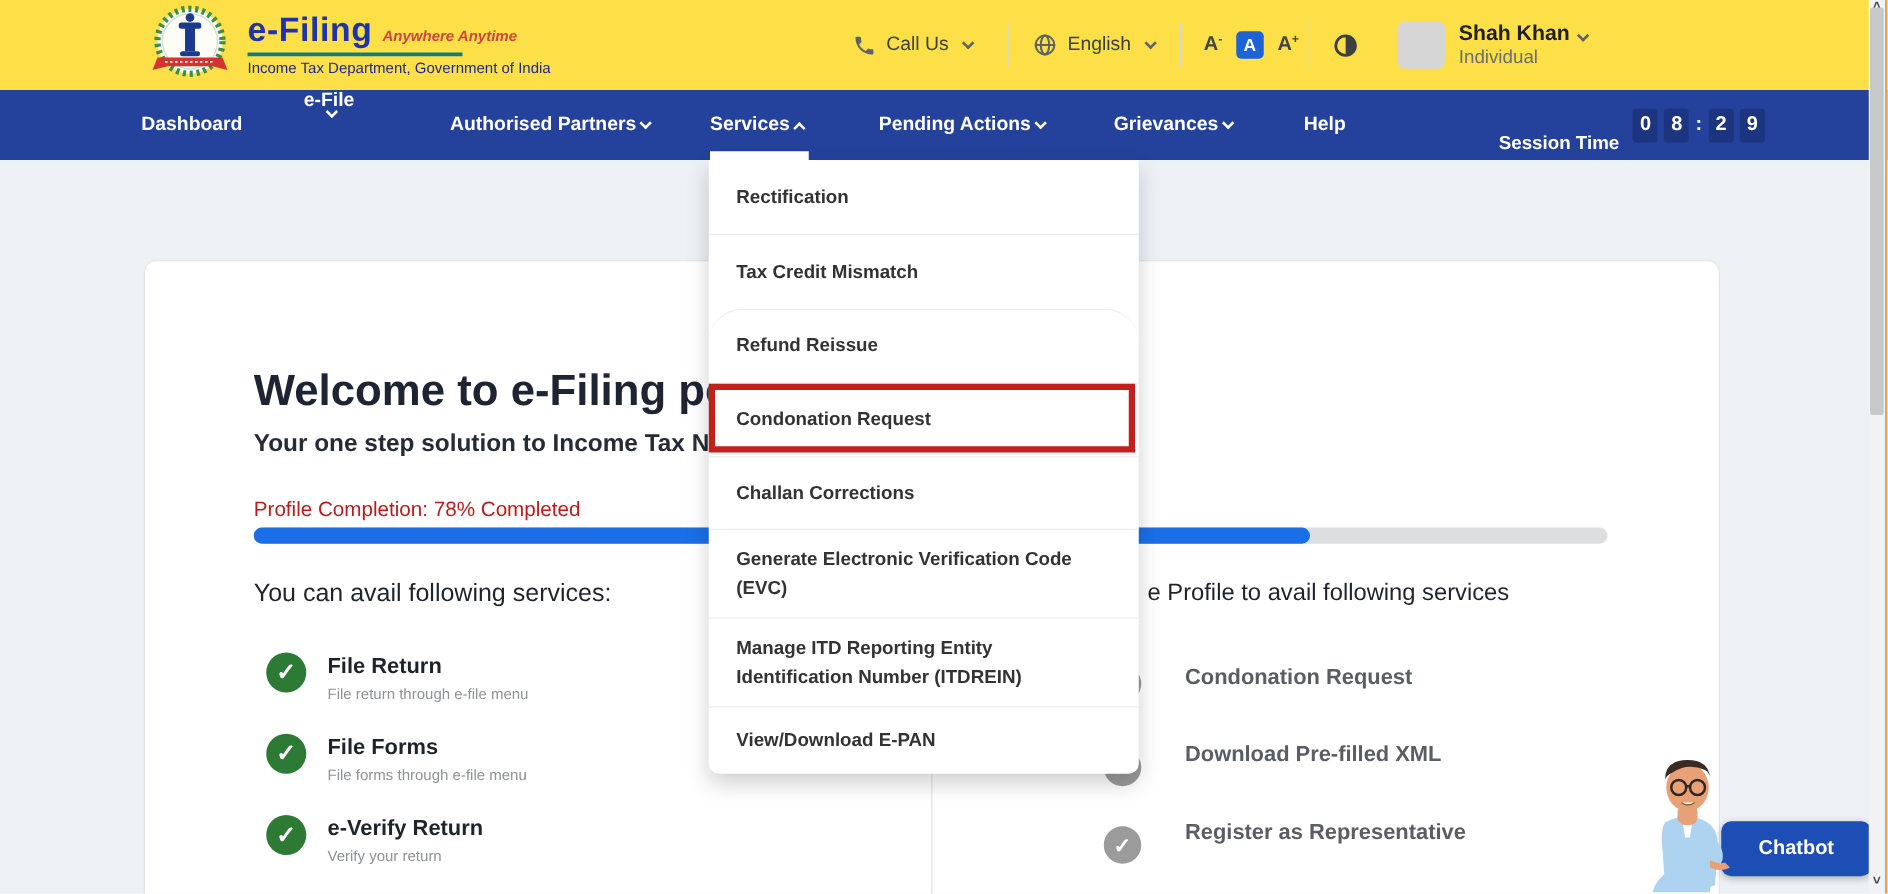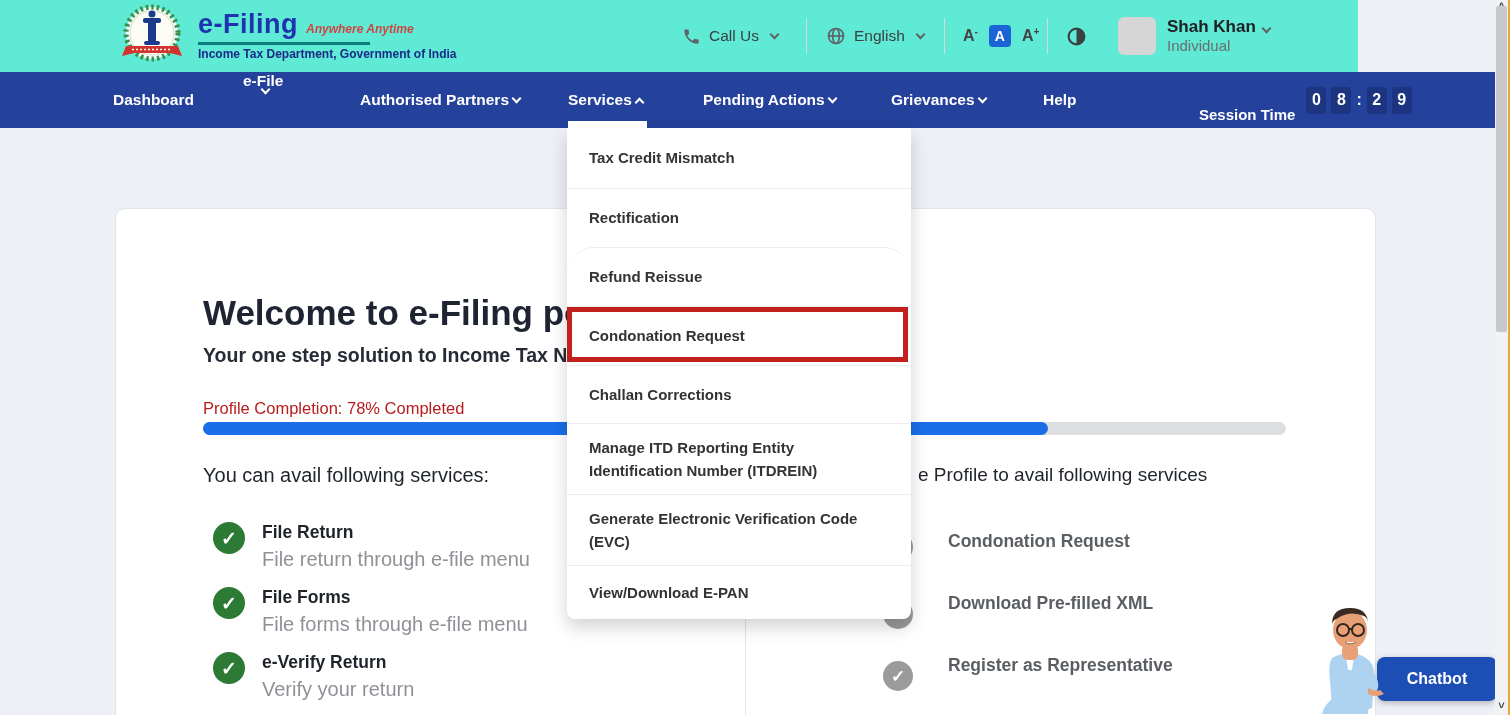--- a/index.html
+++ b/index.html
@@ -4,28 +4,28 @@
 <style>
   * { margin:0; padding:0; box-sizing:border-box; }
   html,body { width:1510px; height:715px; }
   body {
     position:relative; overflow:hidden;
     background:#edf0f5;
     font-family:"Liberation Sans", sans-serif;
   }
 
   
-  .header { position:absolute; left:0; top:0; width:1358px; height:72px; background:#5eead4; z-index:10; }
+  .header { position:absolute; left:0; top:0; width:1510px; height:72px; background:#fde047; z-index:10; }
   .brand { position:absolute; left:118px; top:4px; display:flex; align-items:center; gap:12px; cursor:pointer; }
   .brand-text { display:flex; flex-direction:column; }
   .brand-row { display:flex; align-items:baseline; gap:8px; }
   .efiling { font-size:27px; font-weight:700; color:#1e33ad; letter-spacing:0.5px; }
   .tagline { font-size:12px; font-style:italic; font-weight:700; color:#cf4540; }
   .teal-rule { width:172px; height:3px; background:#0c7d7f; margin:2px 0 2px 0; }
-  .dept { font-size:12px; font-weight:700; color:#1c2a87; }
+  .dept { font-size:12px; font-weight:400; color:#1c2a87; }
 
   .hgroup { position:absolute; top:0; height:72px; display:flex; align-items:center; gap:8px; color:#3c4043; }
   .hlabel { font-size:15.5px; color:#3c4043; }
   .hdivider { position:absolute; top:18px; width:1px; height:36px; background:#d7d7d7; }
 
   .chev { display:inline-block; width:7px; height:7px; border-right:2px solid #5f6368; border-bottom:2px solid #5f6368; transform:rotate(45deg); margin-left:4px; margin-top:-4px; }
   .chev.up { transform:rotate(-135deg); margin-top:4px; }
   .chev.white { border-color:#ffffff; }
 
   .font-letter { font-size:16px; font-weight:700; color:#444; cursor:pointer; }
@@ -54,21 +54,21 @@
   .progress { position:absolute; left:203px; top:422px; width:1083px; height:13px; background:#dcdee0; border-radius:7px; z-index:2; }
   .progress-fill { height:100%; background:#1a6fe8; border-radius:7px; }
   .col-divider { position:absolute; left:745px; top:455px; width:1px; height:312px; background:#e3e3e3; z-index:2; }
 
   .services-heading { position:absolute; font-size:20px; font-weight:400; color:#1f242b; white-space:nowrap; z-index:2; }
   .svc-row { position:absolute; display:flex; gap:17px; z-index:2; }
   .check { width:32px; height:32px; border-radius:50%; color:#fff; font-size:19px; font-weight:700; display:flex; align-items:center; justify-content:center; flex:0 0 auto; }
   .check.green { background:#2c7a33; }
   .check.gray  { background:#9b9b9b; width:30px; height:30px; font-size:17px; }
   .svc-title { font-size:17.5px; font-weight:700; color:#1f242b; margin-bottom:5px; }
-  .svc-desc { font-size:20px; color:#8e9196; }
+  .svc-desc { font-size:12px; color:#8e9196; }
   .right-item { position:absolute; font-size:17.5px; font-weight:600; color:#5a5e63; white-space:nowrap; z-index:2; }
   .gray-check { position:absolute; z-index:2; }
 
   
   .dropdown { position:absolute; left:567px; top:128px; width:344px; background:#ffffff; border-radius:0 0 8px 8px; box-shadow:0 8px 18px rgba(0,0,0,0.18); z-index:30; }
   .menu-item { display:flex; align-items:center; padding:0 22px; font-size:15px; font-weight:700; color:#333333; line-height:1.55; cursor:pointer; position:relative; }
   .menu-item + .menu-item { border-top:1px solid #ededed; }
   .highlight-frame { position:absolute; left:0; right:3px; top:0; bottom:3px; border:5px solid #c2201d; pointer-events:none; z-index:2; }
 
   
@@ -229,30 +229,30 @@
     <div class="check gray">✓</div>
   </div>
 <div class="gray-check" style="left:883px; top:661px;">
     <div class="check gray">✓</div>
   </div>
 <div class="right-item" style="left:948px; top:531px;">Condonation Request</div>
 <div class="right-item" style="left:948px; top:593px;">Download Pre-filled XML</div>
 <div class="right-item" style="left:948px; top:655px;">Register as Representative</div>
 
 <div class="dropdown">
+  <div class="menu-item" style="height:59px;">Rectification</div>
   <div class="menu-item" style="height:60px;">Tax Credit Mismatch</div>
-  <div class="menu-item" style="height:59px;">Rectification</div>
   <div class="menu-item" style="height:59px;border-radius:27px;">Refund Reissue</div>
   <div class="menu-item" style="height:59px;">
     <span>Condonation Request</span>
     <div class="highlight-frame"></div>
   </div>
   <div class="menu-item" style="height:58px;">Challan Corrections</div>
+  <div class="menu-item" style="height:71px;">Generate Electronic Verification Code (EVC)</div>
   <div class="menu-item" style="height:71px;">Manage ITD Reporting Entity Identification Number (ITDREIN)</div>
-  <div class="menu-item" style="height:71px;">Generate Electronic Verification Code (EVC)</div>
   <div class="menu-item" style="height:54px;">View/Download E-PAN</div>
 </div>
 
 <div class="chatbot-avatar">
   <svg width="88" height="118" viewBox="0 0 88 118">
     <path d="M30 100 Q18 108 16 118 L62 118 Q64 104 58 98 Z" fill="#aed3f0"></path>
     <path d="M26 62 Q44 52 60 62 Q70 68 68 86 L66 112 Q46 120 26 112 L24 84 Q22 68 26 62Z" fill="#aed3f0"></path>
     <path d="M40 60 L48 60 L46 74 L42 74 Z" fill="#ffffff"></path>
     <path d="M60 70 Q74 80 72 92 Q70 98 62 96 L56 88 Z" fill="#aed3f0"></path>
     <path d="M62 92 Q70 96 74 94 L78 98 Q70 102 62 98 Z" fill="#e8a177"></path>

